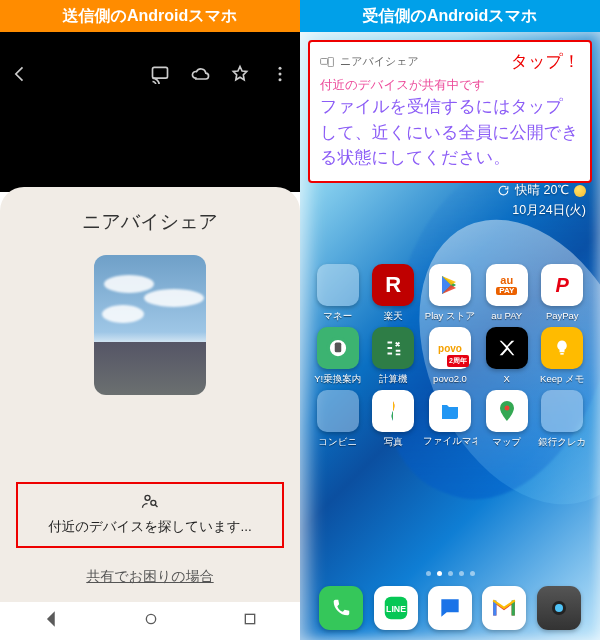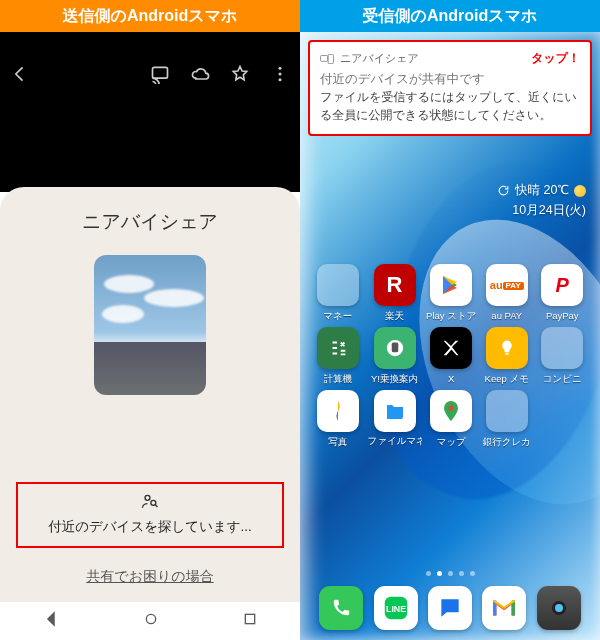--- a/index.html
+++ b/index.html
@@ -42,23 +42,23 @@
   .right-bg { position:absolute; inset:0; background: linear-gradient(135deg, #cfeef8 0%, #8dd4f0 18%, #0a6fc2 44%, #0b4fa0 55%, #0f7ed4 72%, #bfe6fb 100%); }
   .wave { position:absolute; width:220px; height:340px; border-radius: 40% 55% 45% 50%; background: linear-gradient(160deg, rgba(255,255,255,0.0), rgba(0,90,200,.55)); transform: rotate(20deg); top:130px; left:90px; filter: blur(1px);}
   .wave2 { position:absolute; width:200px; height:300px; border-radius:50%; background: linear-gradient(200deg, rgba(255,255,255,.5), rgba(10,80,180,.2)); transform: rotate(-25deg); top:180px; left:130px; mix-blend-mode: screen;}
   .edge-glow { position:absolute; inset:0; box-shadow: inset 8px 0 18px rgba(255,255,255,.6), inset -4px 0 10px rgba(255,255,255,.3);}
   .right-content { position:absolute; inset:0; }
 
   .notif { position:absolute; top:8px; left:8px; right:8px; background:#fff; border: 2px solid #e00; border-radius:4px; padding: 8px 10px 10px; }
   .notif-head { display:flex; align-items:center; }
   .notif-app { font-size: 11px; color:#666; display:flex; align-items:center; gap:6px;}
   .notif-app .devices-ic { width:14px; height:10px; }
-  .tap-label { margin-left:auto; color:#e00; font-weight:700; font-size:12px; }
-  .notif-title { font-size: 12.5px; color:#737373; margin-top:4px; }
-  .notif-body { font-size: 12px; color:#404040; line-height:1.5; }
+  .tap-label { margin-left:auto; color:#e00; font-weight:400; font-size:17px; }
+  .notif-title { font-size: 12.5px; color:#ec4899; margin-top:4px; }
+  .notif-body { font-size: 17px; color:#8b5cf6; line-height:1.5; }
 
   .clock-row { position:absolute; top:150px; left:16px; right:14px; display:flex; align-items:flex-start; color:#fff; text-shadow: 0 1px 2px rgba(0,0,0,.4);}
   .clock { font-size: 54px; font-weight: 300; letter-spacing: 1px; }
   .weather { margin-left:auto; text-align:right; font-size:12.5px; }
   .weather .line1 { display:flex; align-items:center; gap:5px; justify-content:flex-end;}
   .weather .date { margin-top:3px; }
   .refresh { width:13px; height:13px; }
   .moon { width:12px; height:12px; border-radius:50%; background: radial-gradient(circle at 35% 35%, #ffe36b, #f5b92e); display:inline-block;}
 
   .grid { position:absolute; top:232px; left:0; right:0; padding: 0 12px; display:grid; grid-template-columns: repeat(5, 1fr); gap: 4px 4px; }
@@ -69,21 +69,21 @@
   .dots { position:absolute; bottom:64px; left:0; right:0; display:flex; justify-content:center; gap:6px;}
   .dot { width:5px; height:5px; border-radius:50%; background:rgba(255,255,255,.5);}
   .dot.on { background:#fff; }
 
   .dock { position:absolute; bottom:10px; left:0; right:0; display:flex; justify-content:space-around; padding: 0 14px; align-items: center;}
   .dock .ic { width:44px; height:44px; border-radius:11px; }
   .ic-folder { background:rgba(255,255,255,.35); backdrop-filter: blur(2px); display:grid; grid-template-columns:1fr 1fr; grid-template-rows:1fr 1fr; gap:3px; padding:6px;}
   .mini { border-radius:3px; }
   .rakuten { background:#bf0000; font-size:22px;}
   .paypay { background:#fff; color:#e60012; font-size:20px; font-family: Arial;}
-  .aupay { background:#fff; display:flex; flex-direction:row; font-size:9px; line-height:1; color:#eb6100;}
+  .aupay { background:#fff; display:flex; flex-direction:column; font-size:9px; line-height:1; color:#eb6100;}
   .x-ic { background:#000; }
   .keep { background:#ffbb00; }
   .calc { background:#2e7d46; }
   .photos { background:#fff; }
   .files { background:#fff; }
   .maps { background:#fff; }
   .povo { background:#fff; }
   .yt { background:#3cb371; }
   .phoneic { background:#35c75a; }
   .line { background:#fff; }
@@ -241,36 +241,43 @@
                 <span style="background:#eb6100;color:#fff;padding:0 3px;border-radius:2px;font-size:8px;margin-top:1px">PAY</span>
               </div>
               <div class="lbl">au PAY</div>
             </div>
           <div class="app">
               <div class="ic paypay" style="font-style:italic">P</div>
               <div class="lbl">PayPay</div>
             </div>
 
           <div class="app">
-              <div class="ic calc">
-                <svg width="22" height="22" viewBox="0 0 24 24" stroke="#fff" stroke-width="2">
-                  <path d="M6 6h5M6 12h5M6 18h5M15 6l4 4M19 6l-4 4M15 15h5M15 19h5"></path>
-                </svg>
-              </div>
-              <div class="lbl">計算機</div>
-            </div>
-          <div class="app">
               <div class="ic yt">
                 <svg width="26" height="26" viewBox="0 0 24 24" fill="#fff">
                   <circle cx="12" cy="12" r="9" fill="#fff"></circle>
                   <circle cx="12" cy="12" r="9" fill="none" stroke="#3cb371" stroke-width="3"></circle>
                   <rect x="9" y="7" width="6" height="9" rx="1.5" fill="#555"></rect>
                 </svg>
               </div>
               <div class="lbl">Y!乗換案内</div>
+            </div>
+          <div class="app">
+              <div class="ic calc">
+                <svg width="22" height="22" viewBox="0 0 24 24" stroke="#fff" stroke-width="2">
+                  <path d="M6 6h5M6 12h5M6 18h5M15 6l4 4M19 6l-4 4M15 15h5M15 19h5"></path>
+                </svg>
+              </div>
+              <div class="lbl">計算機</div>
+            </div>
+          <div class="app">
+              <div class="ic povo">
+                <span style="color:#f5a100;font-size:10px;font-weight:800">povo</span>
+                <span style="position:absolute;bottom:2px;right:2px;background:#e60012;color:#fff;font-size:7px;padding:1px 2px;border-radius:2px">2周年</span>
+              </div>
+              <div class="lbl">povo2.0</div>
             </div>
           <div class="app">
               <div class="ic x-ic">
                 <svg width="22" height="22" viewBox="0 0 24 24" fill="#fff">
                   <path d="M4 4l7 8-7 8h3l5.5-6.3L18 20h2L13 11l7-7h-3l-5 5.7L6 4z"></path>
                 </svg>
               </div>
               <div class="lbl">X</div>
             </div>
           <div class="app">

